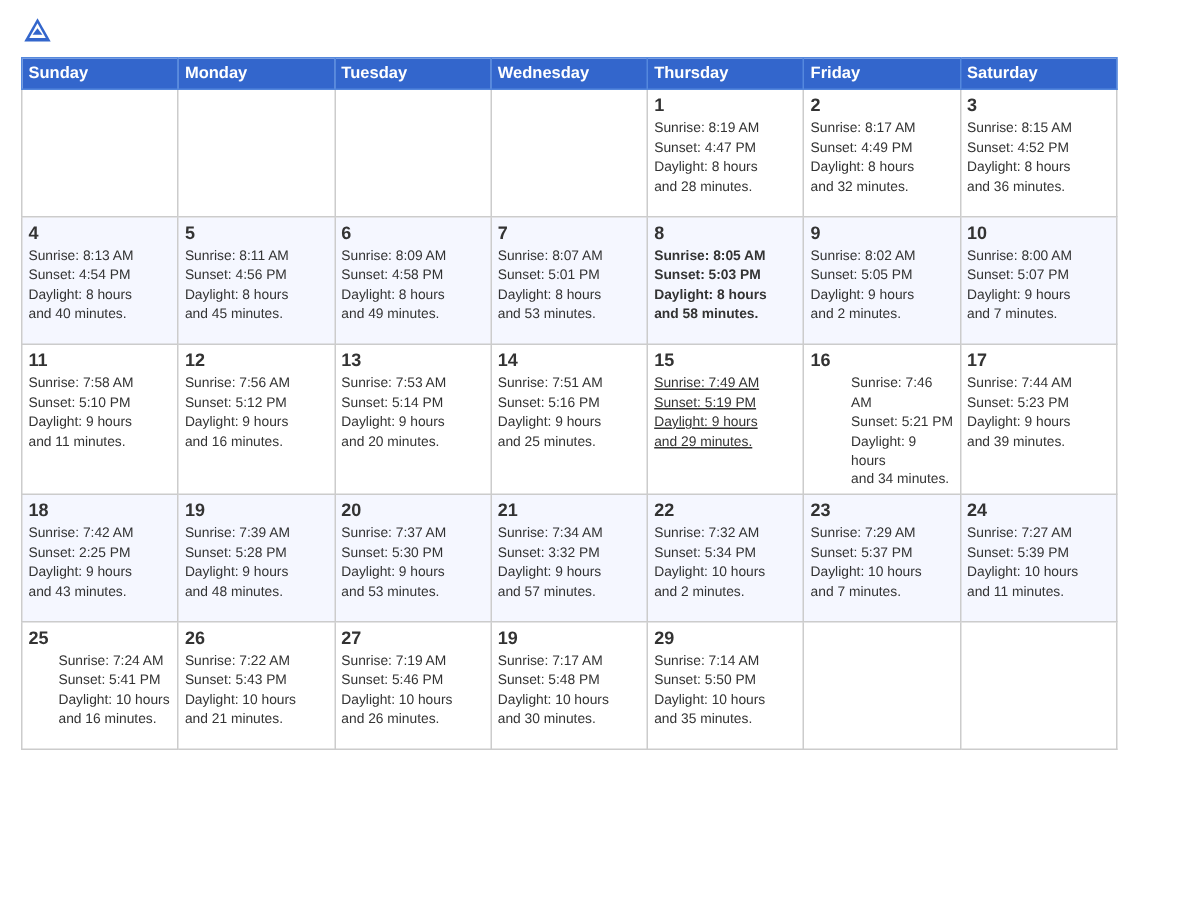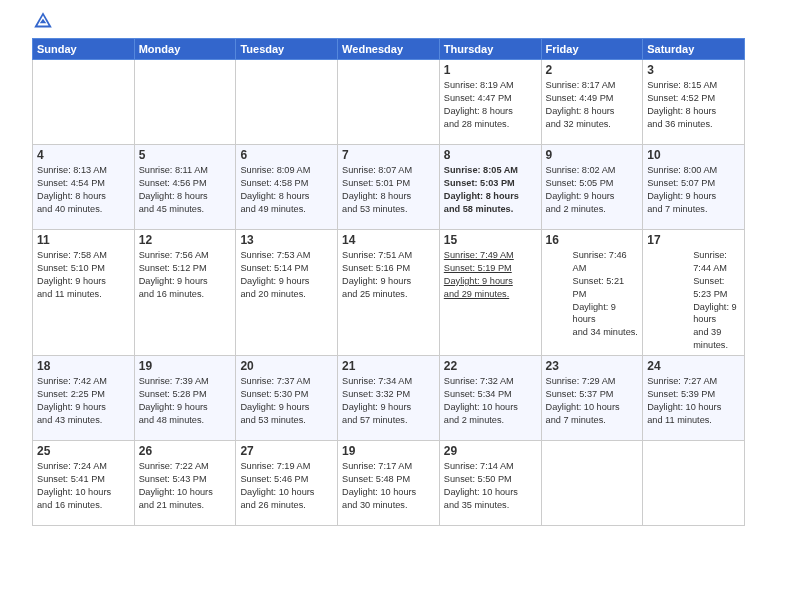--- a/index.html
+++ b/index.html
@@ -5,21 +5,21 @@
     * { margin: 0; padding: 0; box-sizing: border-box; }
     body {
       font-family: Arial, sans-serif;
       background: #fff;
       width: 792px;
       height: 612px;
       overflow: hidden;
     }
     .container {
       width: 759px;
-      padding: 10px 14px 6px 32px;
+      padding: 10px 14px 6px 14px;
     }
     .header-row {
       display: flex;
       justify-content: space-between;
       align-items: flex-start;
       margin-bottom: 6px;
     }
     .logo {
       display: flex;
       align-items: center;
@@ -244,21 +244,21 @@
           </td>
           <td>
             <span class="day-number">16</span>
             <div class="day-info" style="white-space: pre-line; margin-left: 27px;">Sunrise: 7:46 AM
 Sunset: 5:21 PM
 Daylight: 9 hours
 and 34 minutes.</div>
           </td>
           <td>
             <span class="day-number">17</span>
-            <div class="day-info" style="white-space: pre-line; margin-left: 46px;">Sunrise: 7:44 AM
+            <div class="day-info" style="white-space: pre-line;">Sunrise: 7:44 AM
 Sunset: 5:23 PM
 Daylight: 9 hours
 and 39 minutes.</div>
           </td>
         </tr>
         <tr>
           <td>
             <span class="day-number">18</span>
             <div class="day-info" style="white-space: pre-line;">Sunrise: 7:42 AM
 Sunset: 2:25 PM
@@ -304,21 +304,21 @@
             <span class="day-number">24</span>
             <div class="day-info" style="white-space: pre-line;">Sunrise: 7:27 AM
 Sunset: 5:39 PM
 Daylight: 10 hours
 and 11 minutes.</div>
           </td>
         </tr>
         <tr>
           <td>
             <span class="day-number">25</span>
-            <div class="day-info" style="white-space: pre-line;">Sunrise: 7:24 AM
+            <div class="day-info" style="white-space: pre-line; margin-left: 20px;">Sunrise: 7:24 AM
 Sunset: 5:41 PM
 Daylight: 10 hours
 and 16 minutes.</div>
           </td>
           <td>
             <span class="day-number">26</span>
             <div class="day-info" style="white-space: pre-line;">Sunrise: 7:22 AM
 Sunset: 5:43 PM
 Daylight: 10 hours
 and 21 minutes.</div>

